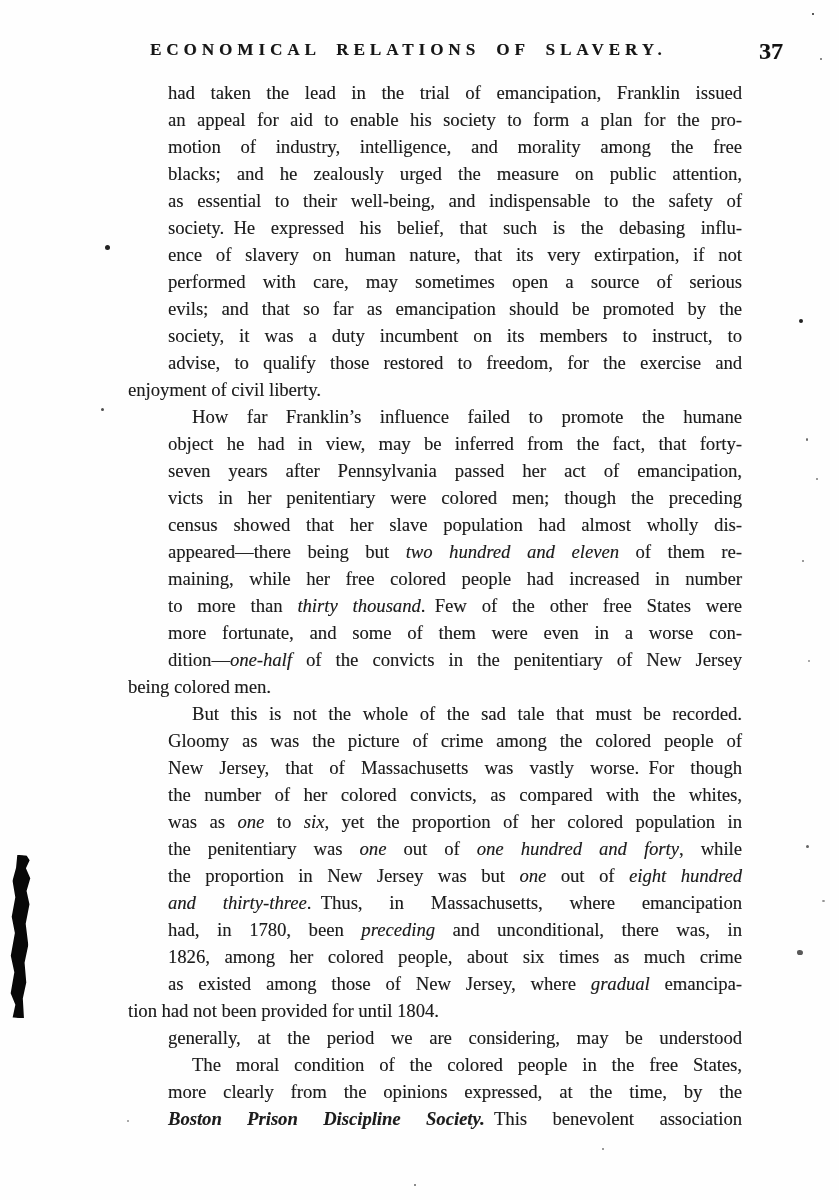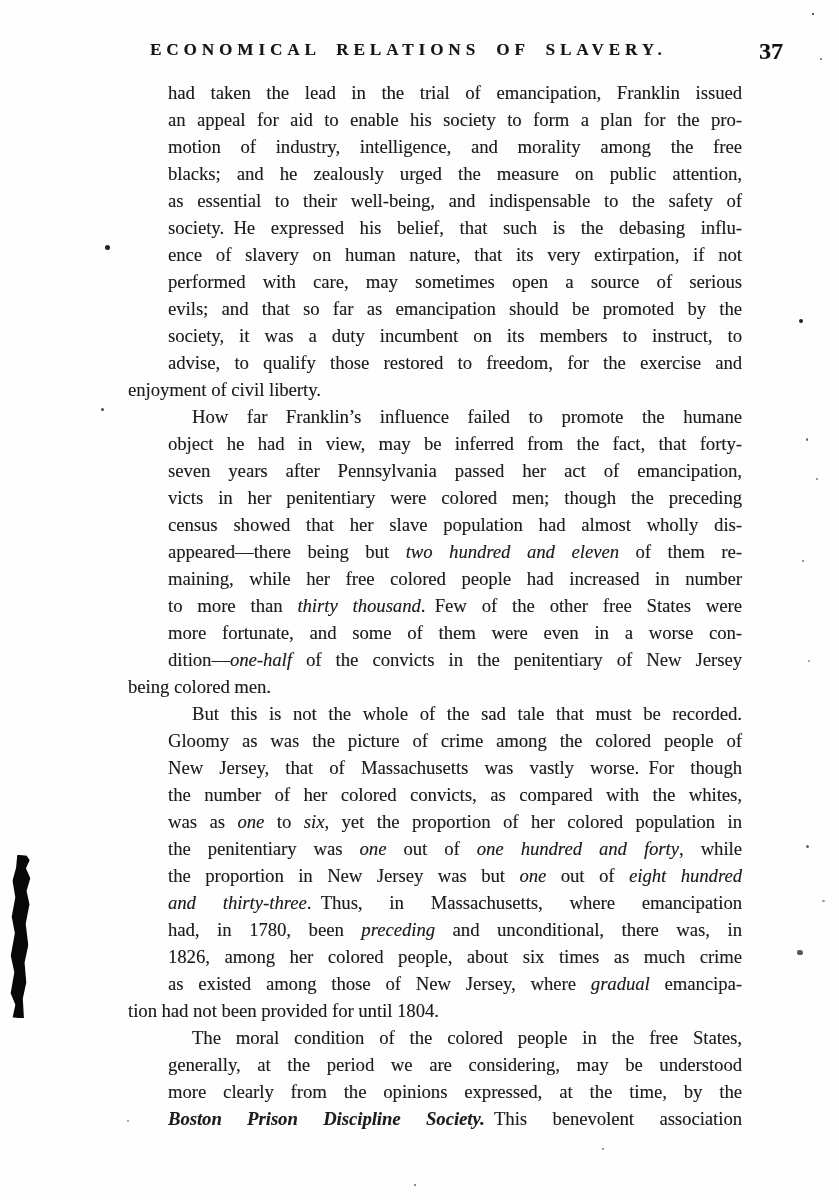--- a/index.html
+++ b/index.html
@@ -149,22 +149,22 @@
         <div class="line jl"><span>was as </span><span class="it">one</span><span> to </span><span class="it">six</span><span>, yet the proportion of her colored population in</span></div>
         <div class="line jl"><span>the penitentiary was </span><span class="it">one</span><span> out of </span><span class="it">one hundred and forty</span><span>, while</span></div>
         <div class="line jl"><span>the proportion in New Jersey was but </span><span class="it">one</span><span> out of </span><span class="it">eight hundred</span></div>
         <div class="line jl"><span class="it">and thirty-three</span><span>. Thus, in Massachusetts, where emancipation</span></div>
         <div class="line jl"><span>had, in 1780, been </span><span class="it">preceding</span><span> and unconditional, there was, in</span></div>
         <div class="line jl"><span>1826, among her colored people, about six times as much crime</span></div>
         <div class="line jl"><span>as existed among those of New Jersey, where </span><span class="it">gradual</span><span> emancipa-</span></div>
         <div class="line"><span>tion had not been provided for until 1804.</span></div>
       </div>
       <div class="para">
+        <div class="line jl"><span>generally, at the period we are considering, may be understood</span></div>
         <div class="line jl ind"><span>The moral condition of the colored people in the free States,</span></div>
-        <div class="line jl"><span>generally, at the period we are considering, may be understood</span></div>
         <div class="line jl"><span>more clearly from the opinions expressed, at the time, by the</span></div>
         <div class="line jl"><span class="bit">Boston Prison Discipline Society.</span><span> This benevolent association</span></div>
       </div>
     </div>
 
   <div class="blotch"></div>
 
   <div class="speck s1"></div>
   <div class="speck s2"></div>
   <div class="speck s3"></div>

